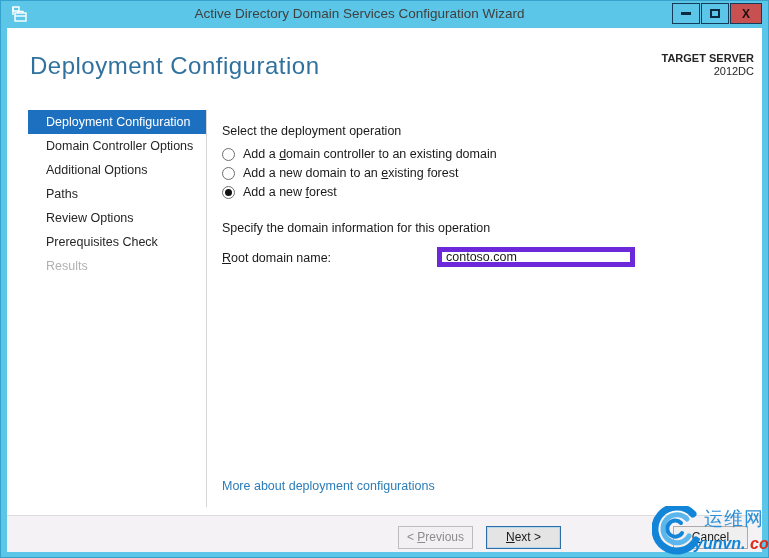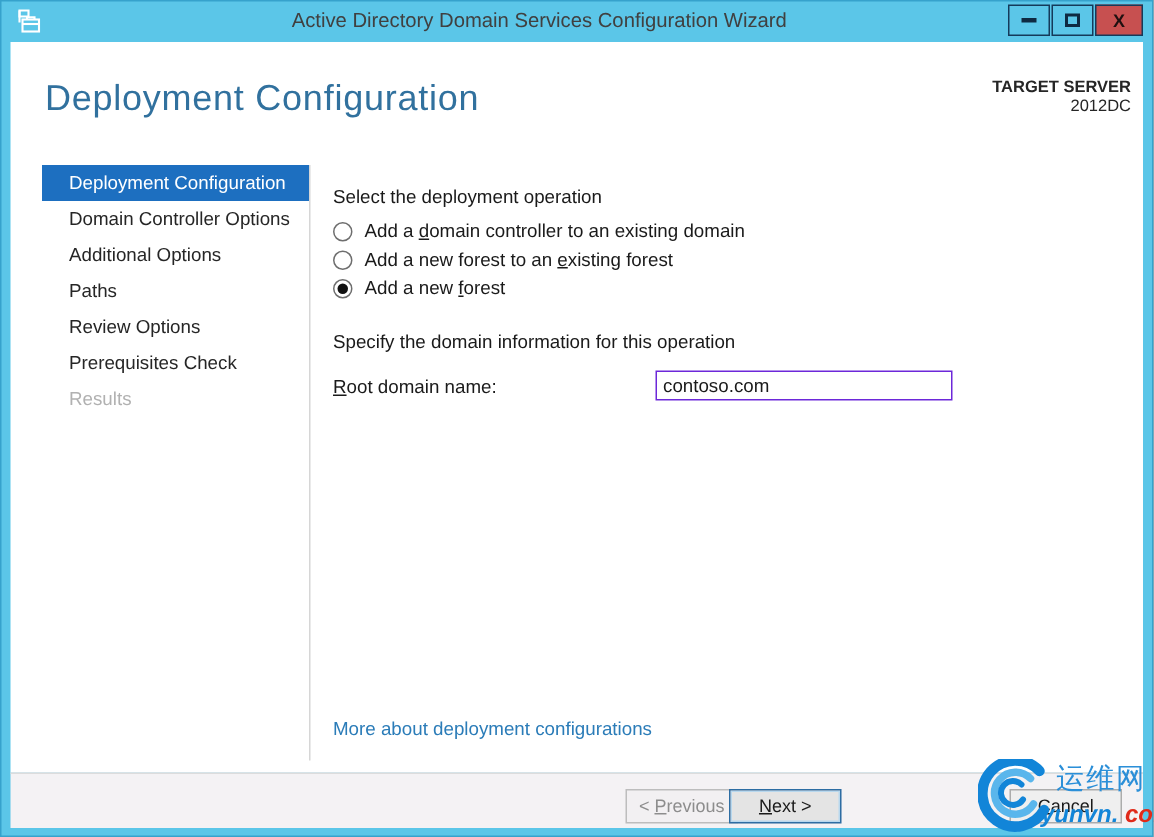--- a/index.html
+++ b/index.html
@@ -70,41 +70,41 @@
   .radio .dot {
     display:none; position:absolute; left:2px; top:2px; width:7px; height:7px;
     border-radius:50%; background:#111;
   }
   .radio.checked .dot { display:block; }
   .ukey { text-decoration:underline; }
   .domain-heading { position:absolute; left:0; top:193px; }
   .root-label { position:absolute; left:0; top:223px; }
   .text-input {
     position:absolute; left:215px; top:219px; width:198px; height:20px;
-    border:1px solid #6d28d9; background:#fff; font-family:"Liberation Sans",sans-serif;
+    border:5px solid #6d28d9; background:#fff; font-family:"Liberation Sans",sans-serif;
     font-size:12.5px; color:#1a1a1a; padding:0 4px; outline:none;
   }
   .help-link { position:absolute; left:0; top:451px; color:#2b7cb8; cursor:pointer; }
 
   
   .footer {
     position:absolute; left:7px; top:515px; width:755px; height:37px;
     background:#f4f2f4; border-top:1px solid #dcdcdc;
   }
   .btn {
     position:absolute; top:10px; width:75px; height:23px;
     border:1px solid #acacac; background:#efefef;
     font-size:12px; color:#1a1a1a; text-align:center; line-height:21px; cursor:pointer;
   }
   .btn.disabled { color:#8d8d8d; background:#f2f0f2; border-color:#bdbdbd; cursor:default; }
   .btn.default {
     background:#e4e4e4; border:1px solid #2d6da3;
     box-shadow: inset 0 0 0 1px #b8d8ee;
   }
-  .btn.prev { left:410px;text-align:center; }
+  .btn.prev { left:391px;text-align:center; }
   .btn.next { left:479px; }
   .btn.install { left:588px; }
   .btn.cancel { left:666px; }
 
   
   .watermark { position:absolute; left:652px; top:504px; width:117px; height:54px; z-index:5; pointer-events:none; }
   .wm-cn {
     position:absolute; left:52px; top:2px; font-size:19px; font-weight:normal;
     color:#2b8fd8; letter-spacing:1px; white-space:nowrap;
   }
@@ -169,21 +169,21 @@
 
       <div class="op-heading">Select the deployment operation</div>
 
       <div class="radio-row r0">
         <span class="radio"></span>
         <span><span>Add a </span><span class="ukey">d</span><span>omain controller to an existing domain</span></span>
       </div>
 
       <div class="radio-row r1">
         <span class="radio"></span>
-        <span><span>Add a new forest to an </span><span class="ukey">e</span><span>xisting forest</span></span>
+        <span><span>Add a new domain to an </span><span class="ukey">e</span><span>xisting forest</span></span>
       </div>
 
       <div class="radio-row r2">
         <span class="radio checked">
             <span class="dot"></span>
           </span>
         <span><span>Add a new </span><span class="ukey">f</span><span>orest</span></span>
       </div>
 
       <div class="domain-heading">Specify the domain information for this operation</div>

